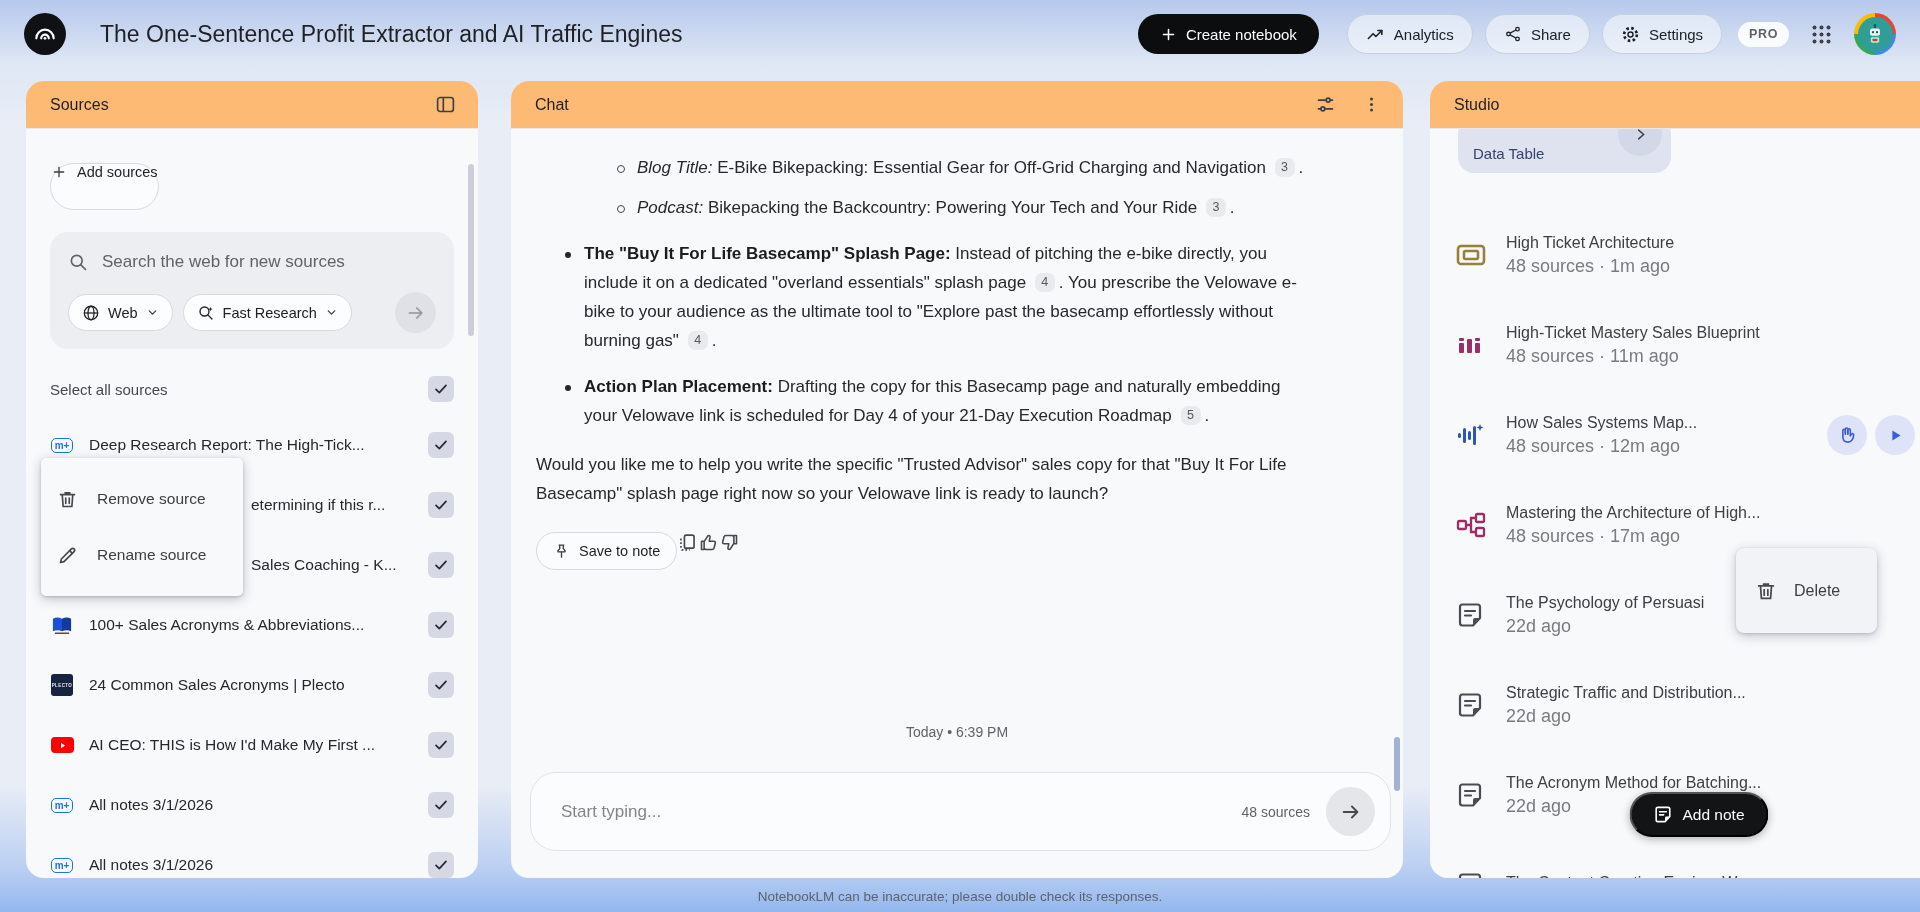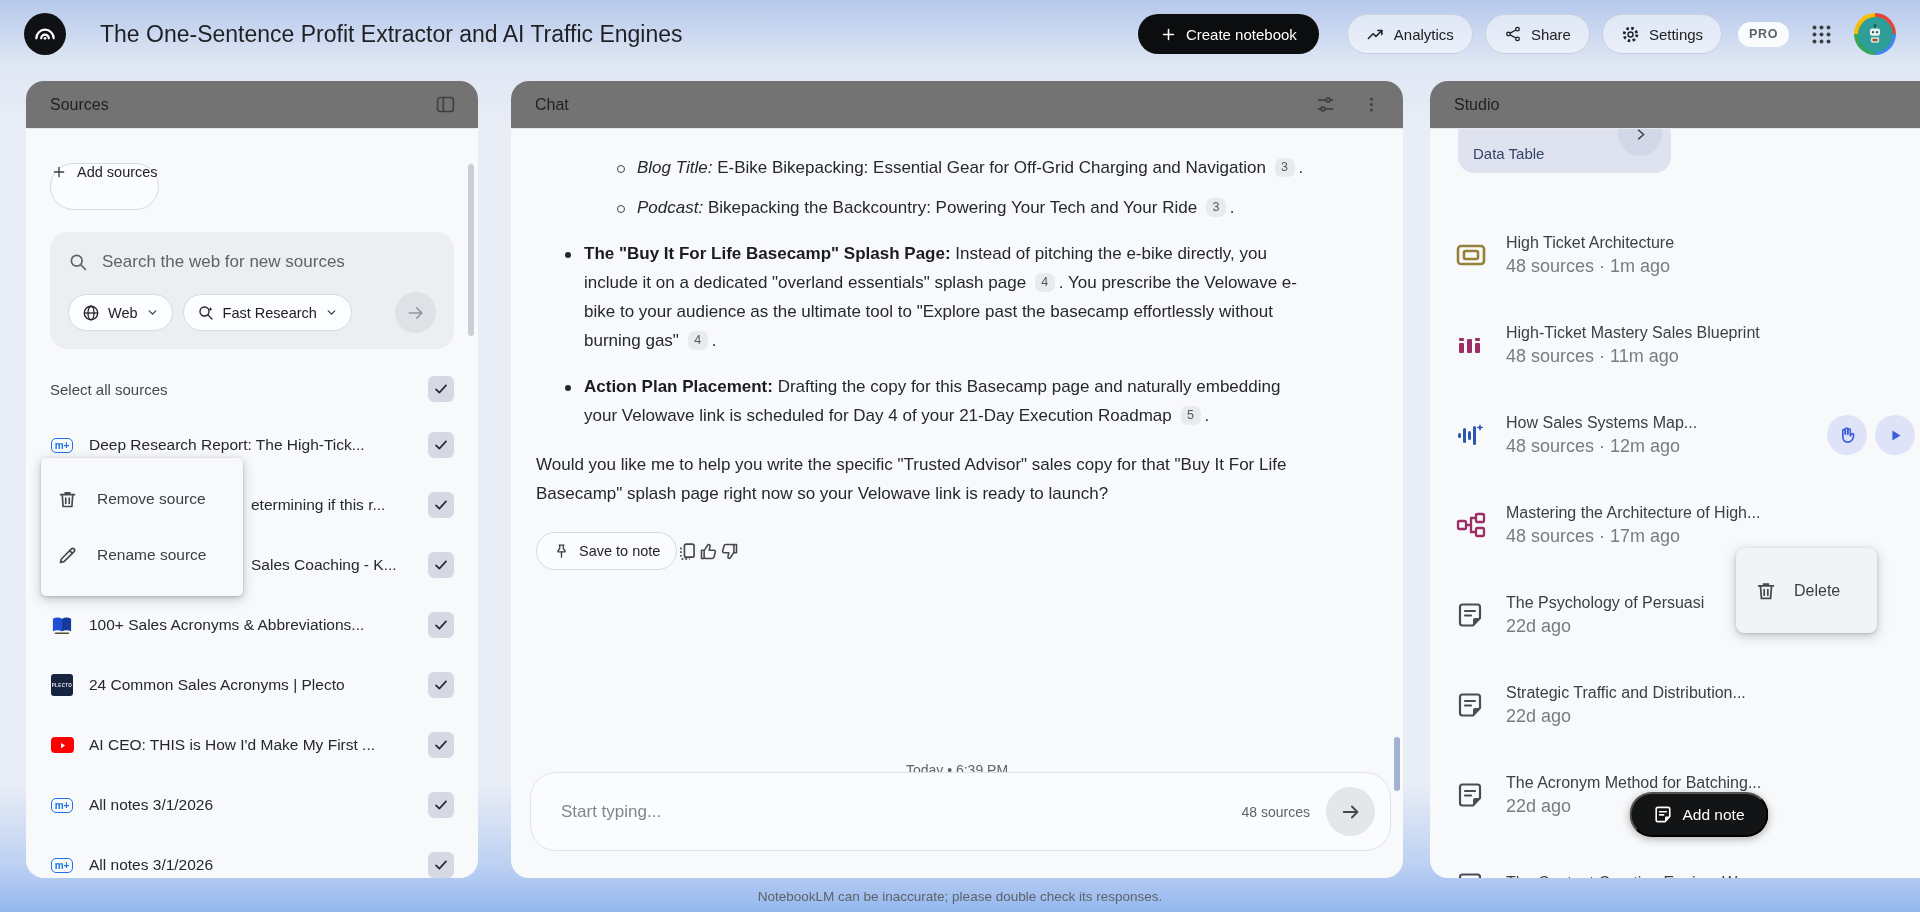--- a/index.html
+++ b/index.html
@@ -22,21 +22,21 @@
   .pro-badge { margin-left:16px; background:#fafbfd; border-radius:13px; height:25px; padding:0 11px; display:flex; align-items:center; font-size:12.5px; letter-spacing:.6px; color:#5f6368; font-weight:700; }
   .apps-grid { margin-left:22px; cursor:pointer; }
   .avatar { margin-left:22px; width:42px; height:42px; border-radius:50%; background:conic-gradient(from 0deg,#ea4335 0 25%,#4285f4 25% 50%,#34a853 50% 75%,#fbbc05 75% 100%); display:flex; align-items:center; justify-content:center; cursor:pointer; }
   .avatar .inner { width:35px; height:35px; border-radius:50%; background:#2f9d98; display:flex; align-items:center; justify-content:center; overflow:hidden; }
 
   
   .panel { position:absolute; top:81px; height:797px; background:#f8f9fb; border-radius:18px; overflow:hidden; }
   .panel-sources { left:26px;  width:452px; }
   .panel-chat    { left:511px; width:892px; }
   .panel-studio  { left:1430px;width:538px; }
-  .panel-hd { height:48px; display:flex; align-items:center; justify-content:space-between; padding:0 22px 0 24px; border-bottom:1px solid #e7e8eb; position:relative; z-index:5; background:#737373; }
+  .panel-hd { height:48px; display:flex; align-items:center; justify-content:space-between; padding:0 22px 0 24px; border-bottom:1px solid #e7e8eb; position:relative; z-index:5; background:#fdba74; }
   .panel-hd .pt { font-size:16px; color:#1f2023; }
   .hd-ic { color:#3c4043; cursor:pointer; display:flex; align-items:center; gap:26px; }
 
   
   .add-sources { margin:34px 24px 0; height:47px; border:1px solid #d7d9de; border-radius:24px; background:#fbfcfd; display:flex; align-items:flex-start; justify-content:center; gap:10px; font-size:14.5px; color:#1f2023; cursor:pointer; }
   .search-card { margin:22px 24px 0; background:#eceef2; border-radius:18px; padding:20px 18px 16px; }
   .search-row { display:flex; align-items:center; gap:14px; }
   .search-row input { flex:1; border:none; outline:none; background:transparent; font-size:17px; color:#3c4043; font-family:inherit; }
   .search-row input::placeholder { color:#5f6368; }
   .chip-row { margin-top:20px; display:flex; align-items:center; gap:10px; }
@@ -60,24 +60,24 @@
   .chat-content { padding:24px 95px 0 25px; font-size:17px; line-height:29px; color:#26282b; }
   .b1, .b2 { position:relative; }
   .b1 { padding-left:101px; margin-bottom:11px; }
   .b1::before { content:""; position:absolute; left:81px; top:12px; width:6px; height:6px; border:1.6px solid #46484c; border-radius:50%; }
   .b2 { padding-left:48px; margin-top:17px; }
   .b2::before { content:""; position:absolute; left:29px; top:13px; width:6px; height:6px; background:#26282b; border-radius:50%; }
   .closing { margin-top:20px; }
   .lead-i { font-style:italic; }
   .lead-b { font-weight:700; color:#1b1c1e; }
   .cite { display:inline-flex; align-items:center; justify-content:center; min-width:20px; height:19px; padding:0 5px; border-radius:7px; background:#e8eaee; color:#54585e; font-size:12.5px; margin:0 4px; position:relative; top:-2px; }
-  .save-row { display:flex; align-items:center; padding:24px 0 0 25px; }
+  .save-row { display:flex; padding:24px 0 0 25px; }
   .save-note { height:38px; border:1px solid #d7d9de; border-radius:19px; background:#fbfcfd; display:flex; align-items:center; gap:9px; padding:0 16px; font-size:14.5px; color:#1f2023; cursor:pointer; }
   .msg-ic { color:#46484c; cursor:pointer; }
-  .stamp { position:absolute; left:0; right:0; top:643px; text-align:center; font-size:14px; color:#5f6368;margin-top:38px; }
+  .stamp { position:absolute; left:0; right:0; top:643px; text-align:center; font-size:14px; color:#5f6368; }
   .input-bar { position:absolute; left:19px; top:691px; width:861px; height:79px; background:#fbfcfd; border:1px solid #e0e2e6; border-radius:26px; display:flex; align-items:center; padding:0 15px 0 30px; }
   .input-bar input { flex:1; border:none; outline:none; background:transparent; font-size:17px; color:#3c4043; font-family:inherit; }
   .input-bar input::placeholder { color:#80868b; }
   .src-count { font-size:14px; color:#5f6368; margin-right:16px; white-space:nowrap; }
   .send-btn { width:49px; height:49px; border-radius:50%; background:#e4e6ea; display:flex; align-items:center; justify-content:center; cursor:pointer; flex:0 0 auto; }
 
   
   .studio-body { position:absolute; top:48px; left:0; right:0; bottom:0; }
   .data-chip { position:absolute; left:28px; top:-11px; width:213px; height:55px; background:#dfe3f0; border-radius:16px; z-index:1; }
   .data-chip .lbl { position:absolute; left:15px; bottom:11px; font-size:15px; color:#36436b; font-weight:500; }

